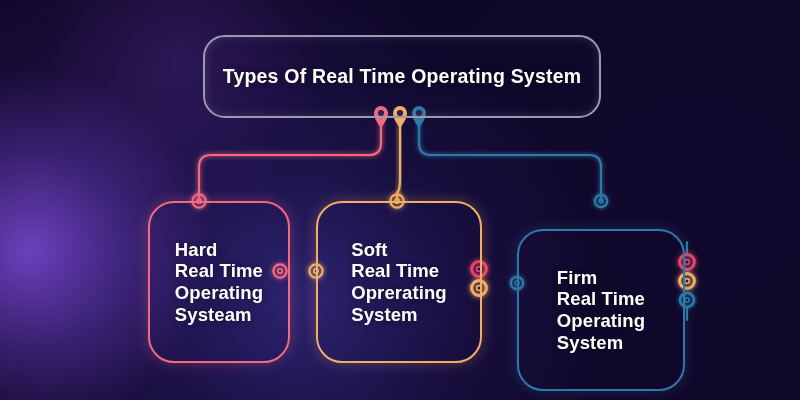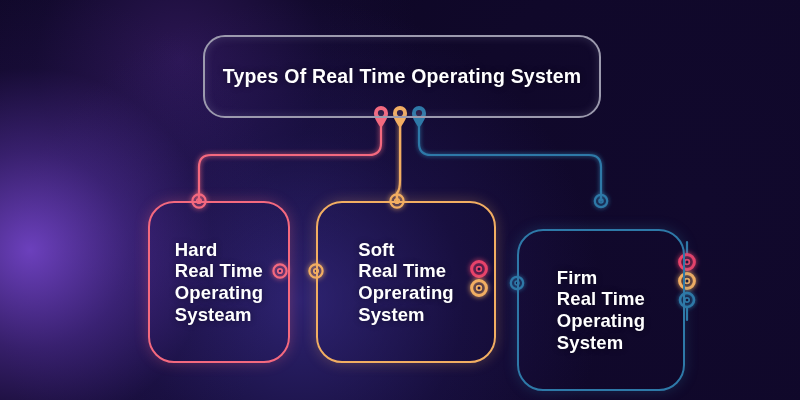--- a/index.html
+++ b/index.html
@@ -69,21 +69,21 @@
     top: 201px;
     width: 142px;
     height: 162px;
     border-color: #f4697f;
     box-shadow: 0 0 14px rgba(244,105,127,0.30);
     margin-left: 34px;
   }
   #box-soft {
     left: 316px;
     top: 201px;
-    width: 180px;
+    width: 166px;
     height: 162px;
     border-color: #f2ae62;
     box-shadow: 0 0 14px rgba(242,174,98,0.28);
   }
   #box-firm {
     left: 517px;
     top: 201px;
     width: 168px;
     height: 162px;
     border-color: #2e79a8;

